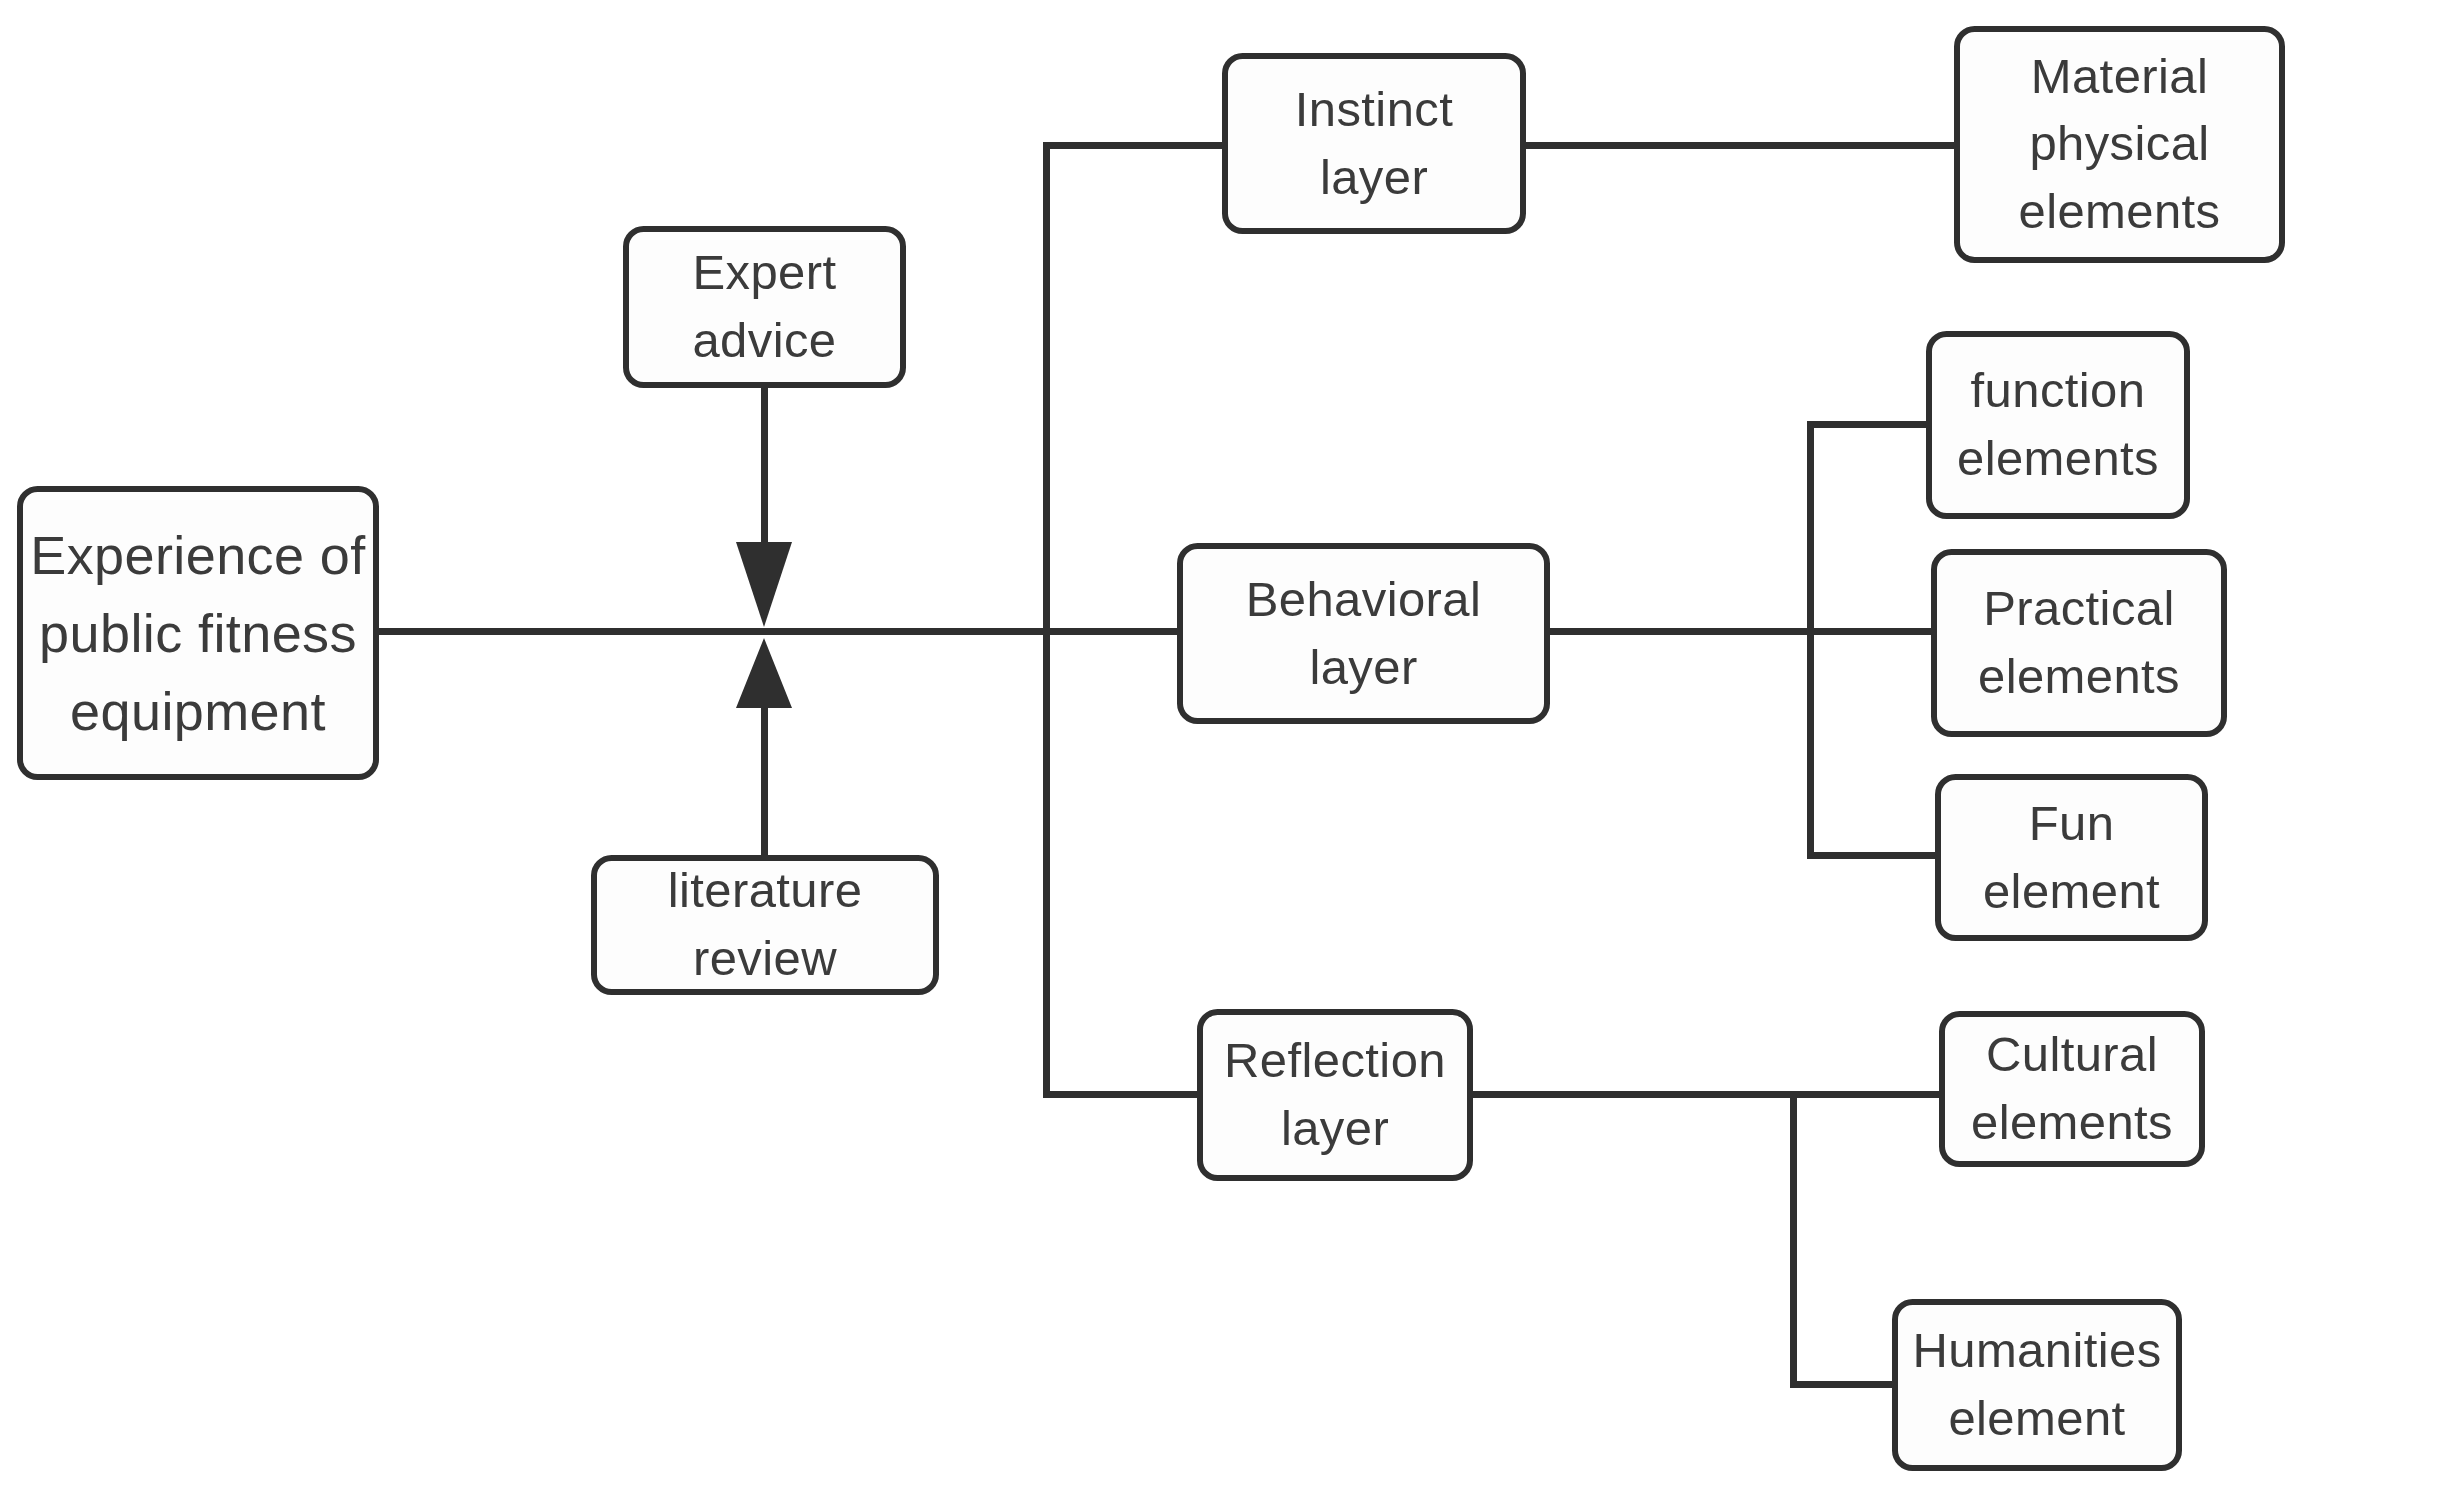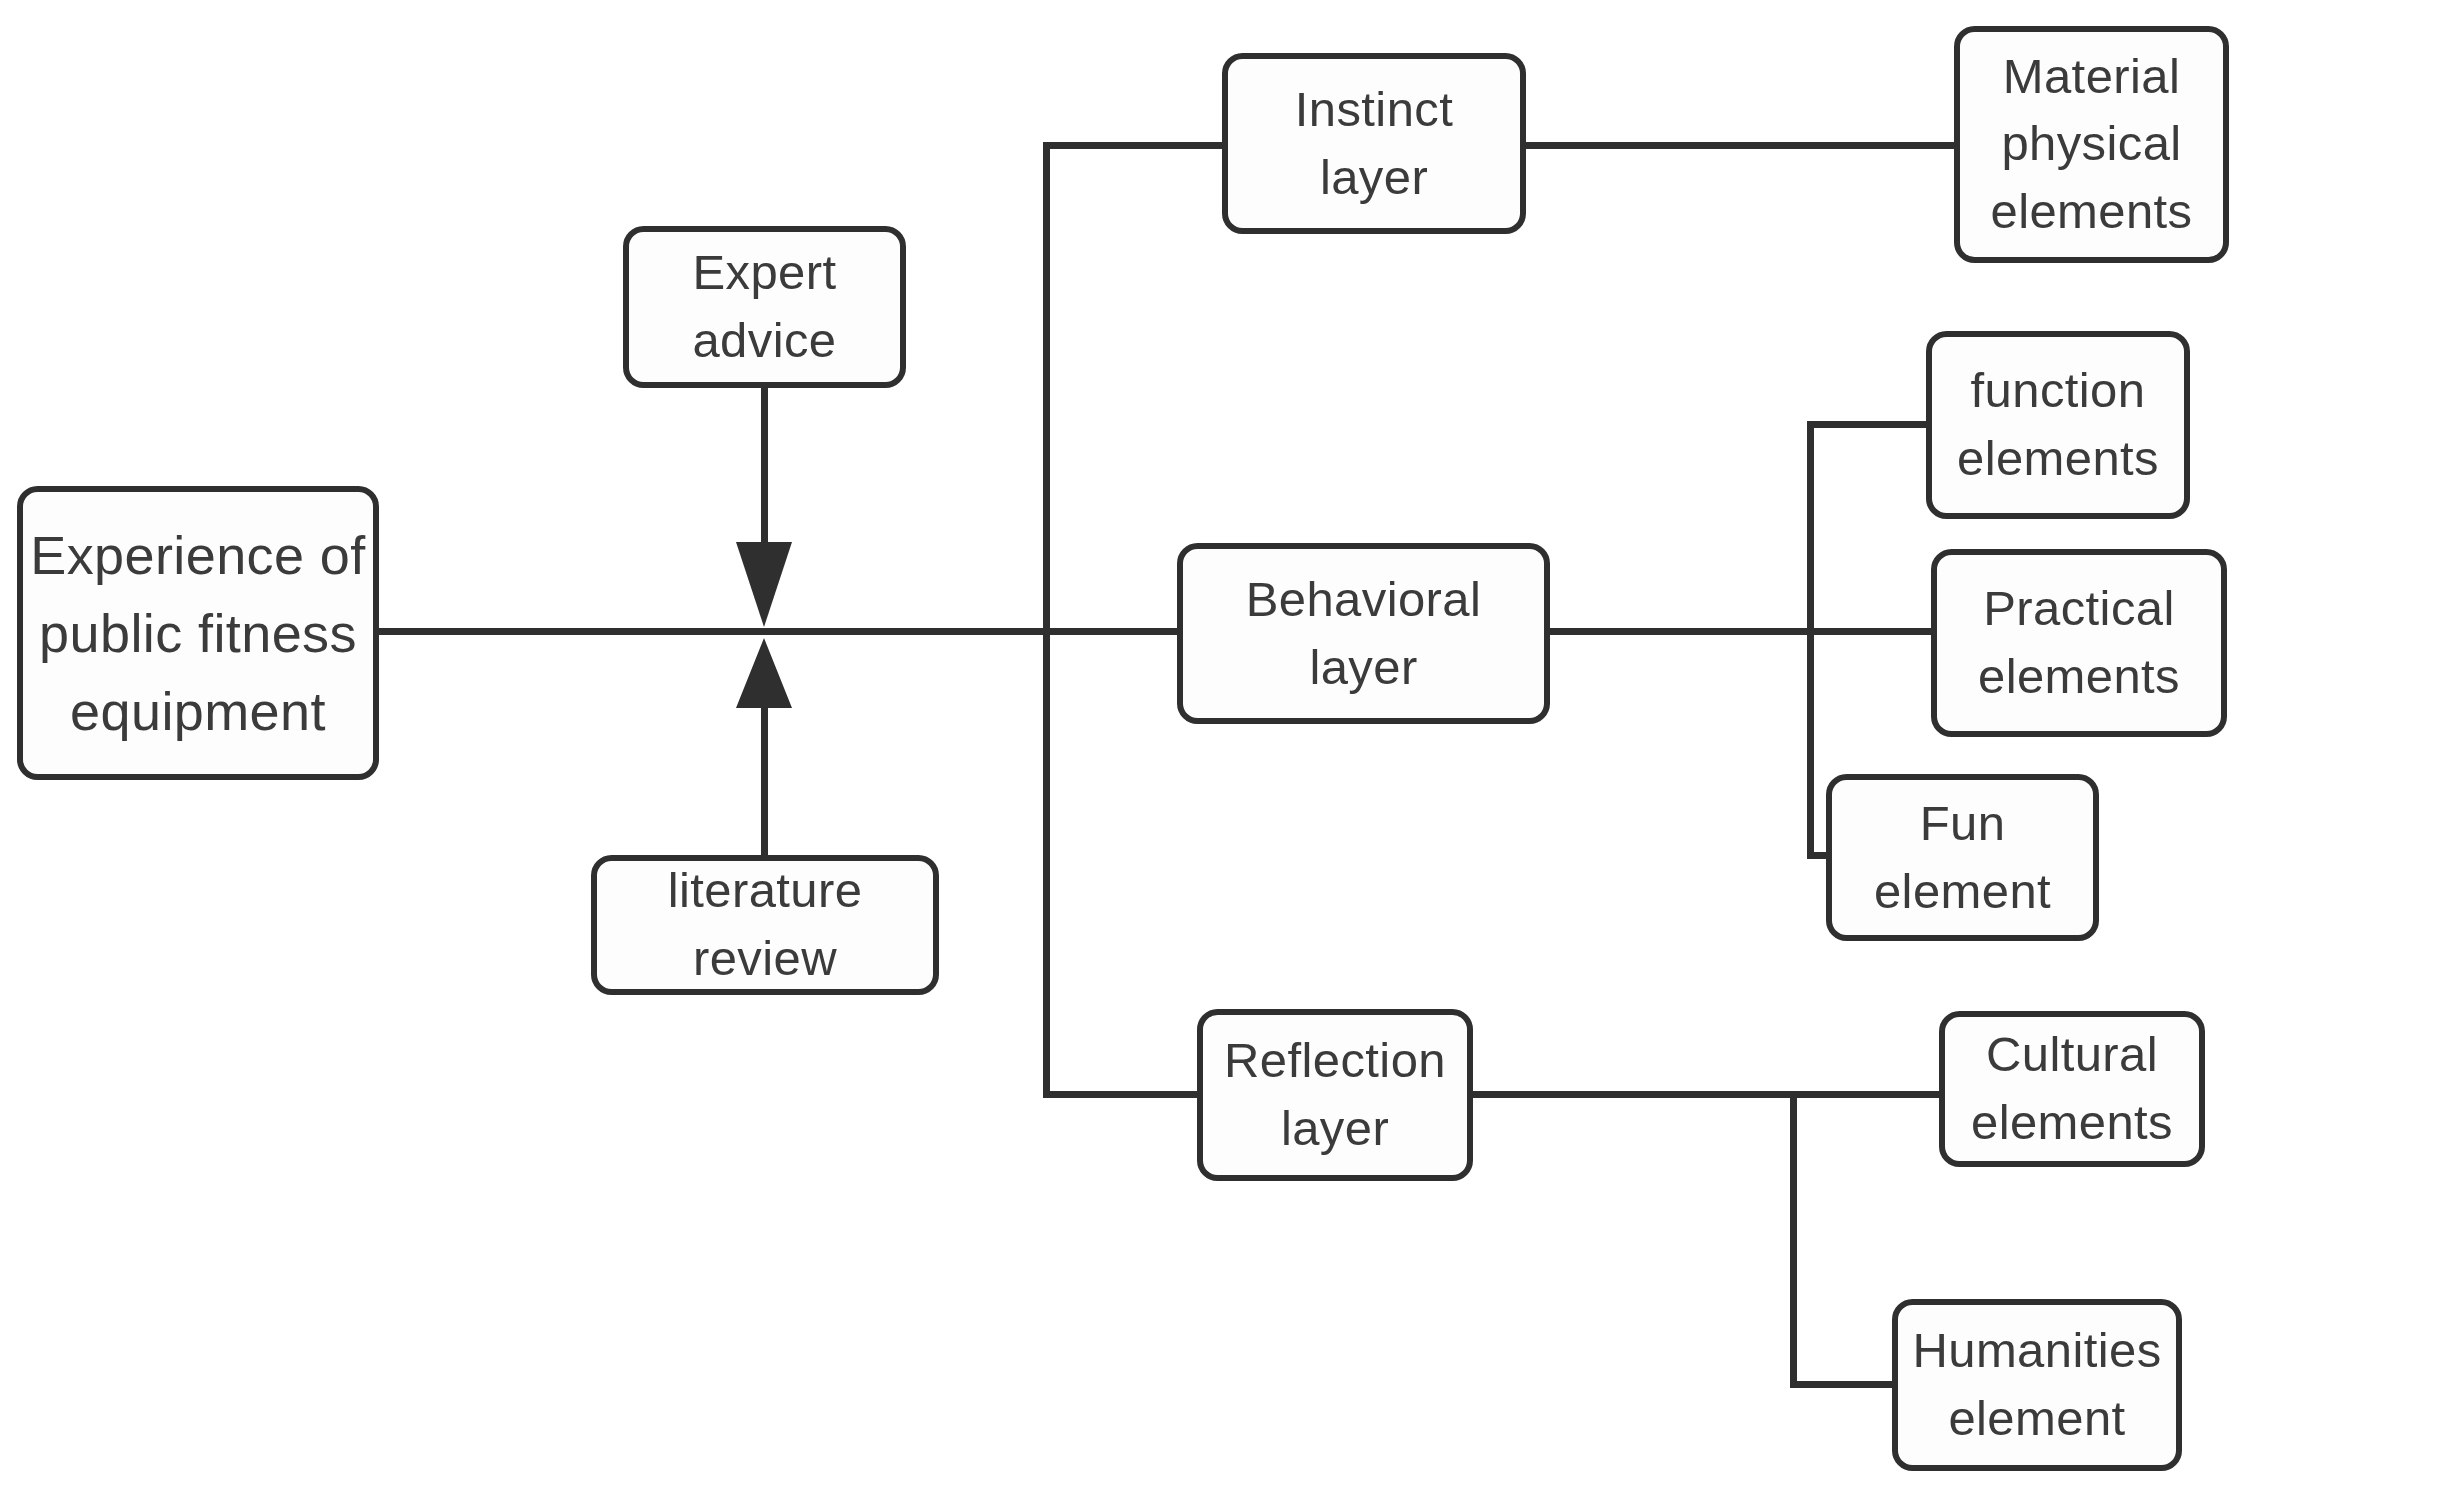--- a/index.html
+++ b/index.html
@@ -109,37 +109,37 @@
   <div class="node" style="left:1177px; top:543px; width:373px; height:181px;">
     <span class="label">Behavioral
 layer</span>
   </div>
 
   <div class="node" style="left:1197px; top:1009px; width:276px; height:172px;">
     <span class="label">Reflection
 layer</span>
   </div>
 
-  <div class="node" style="left:1954px; top:25.6px; width:275px; height:237px;">
+  <div class="node" style="left:1954px; top:25.6px; width:331px; height:237px;">
     <span class="label">Material
 physical
 elements</span>
   </div>
 
   <div class="node" style="left:1926px; top:331px; width:264px; height:188px;">
     <span class="label">function
 elements</span>
   </div>
 
   <div class="node" style="left:1931px; top:549px; width:296px; height:188px;">
     <span class="label">Practical
 elements</span>
   </div>
 
-  <div class="node" style="left:1826px; top:774px; width:273px; height:167px;">
+  <div class="node" style="left:1935px; top:774px; width:273px; height:167px;">
     <span class="label">Fun
 element</span>
   </div>
 
   <div class="node" style="left:1939px; top:1011px; width:266px; height:156px;align-items:center;">
     <span class="label">Cultural
 elements</span>
   </div>
 
   <div class="node" style="left:1892px; top:1299px; width:290px; height:172px;">

